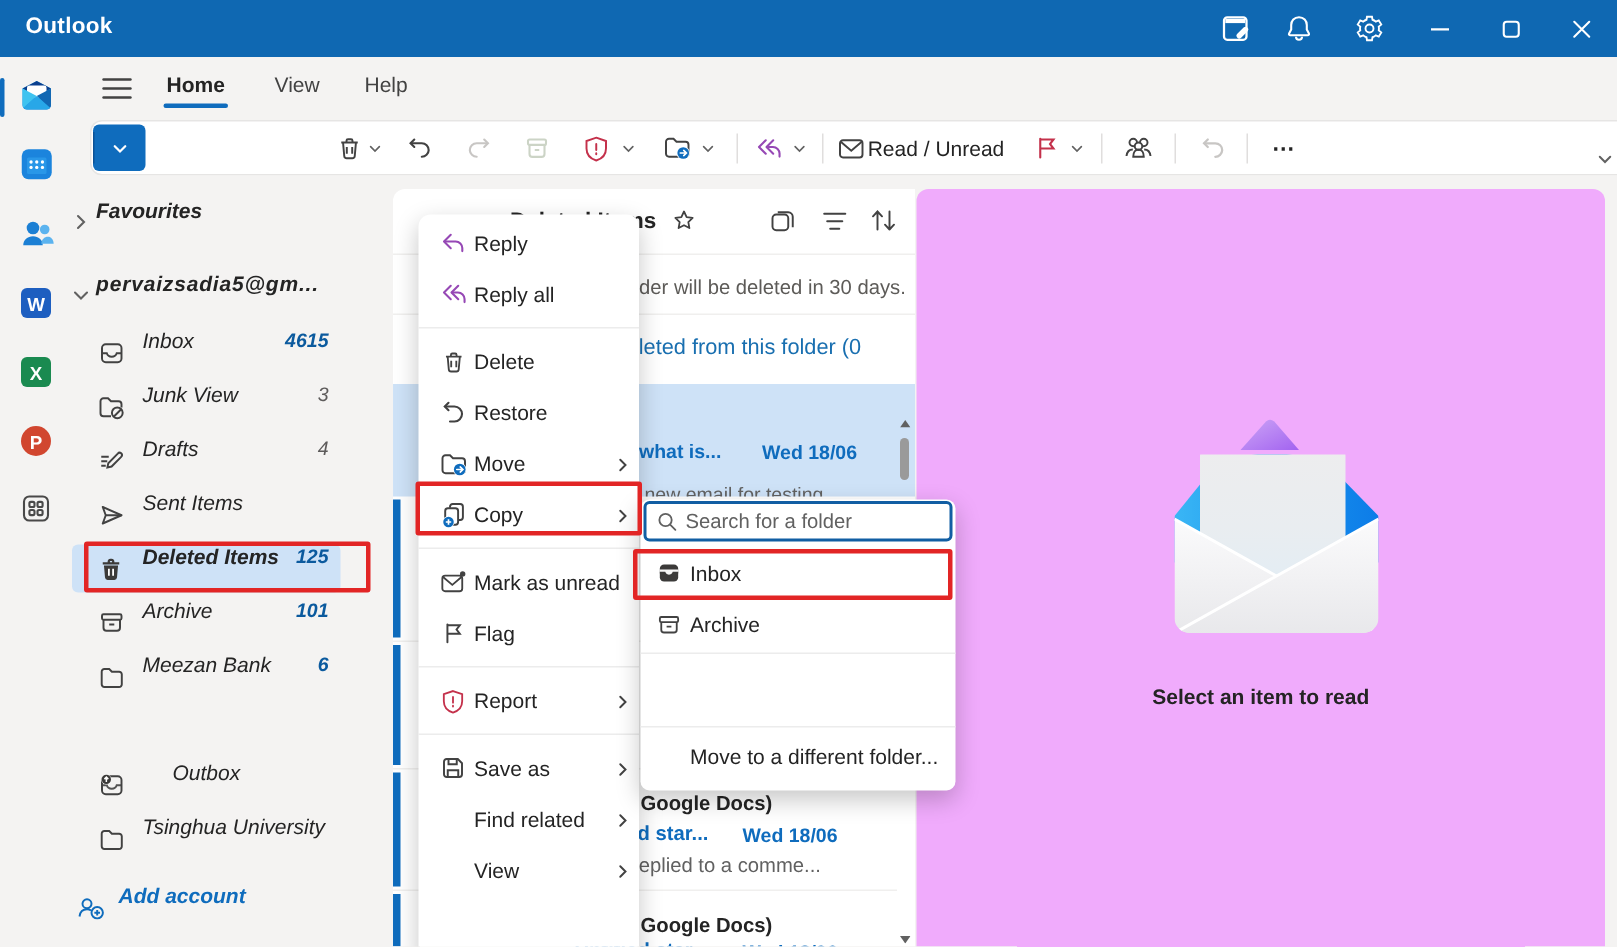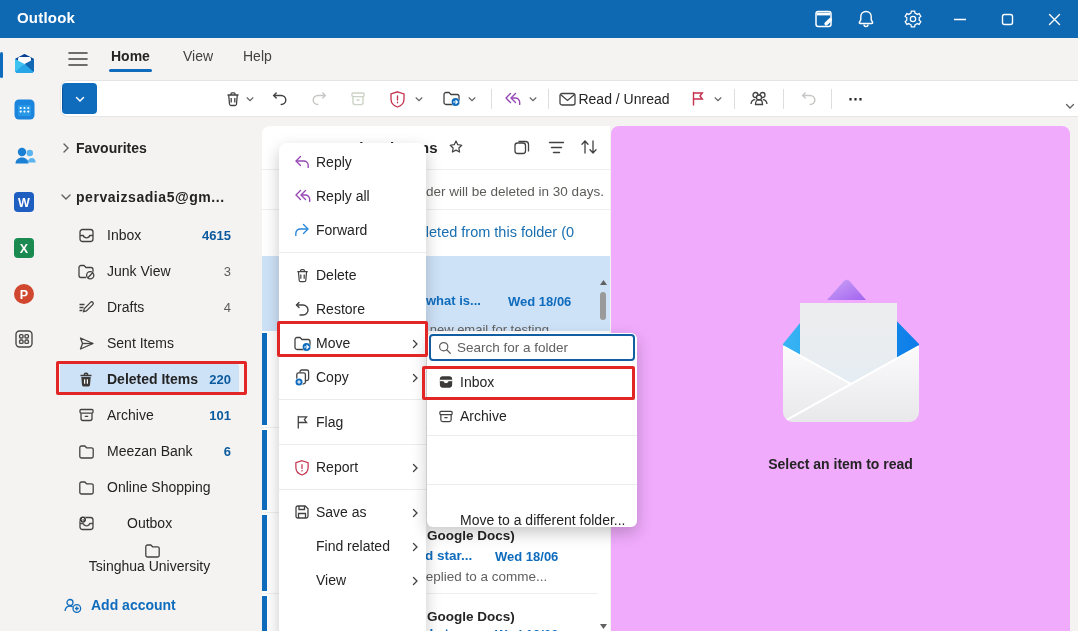--- a/index.html
+++ b/index.html
@@ -27,21 +27,21 @@
 #tab-help{left:195px;}
 
 #toolbar{position:absolute;left:60px;top:80px;width:1018px;height:37px;background:#fff;border:1px solid #e6e5e4;border-radius:8px 0 0 8px;border-right:none;}
 .ti{position:absolute;top:0;height:35px;display:flex;align-items:center;justify-content:center;white-space:nowrap;}
 #newemail{position:absolute;left:1px;top:2px;display:flex;height:31px;border-radius:4px;overflow:hidden;background:#0f6cbd;color:#fff;align-items:stretch;}
 #newemail .main{display:flex;align-items:center;gap:8px;padding:0 12px;font-size:14px;font-weight:bold;}
 #newemail .sep{width:1px;background:#0a5196;margin:5px 0;}
 #newemail .dd{display:flex;align-items:center;padding:0 11px;}
 
 #sidebar{position:absolute;left:48px;top:118px;width:214px;height:513px;font-size:14px;color:#242424;}
-.srow{position:absolute;left:12px;width:179px;height:32px;display:flex;align-items:center;}
+.srow{position:absolute;left:0;width:179px;height:32px;display:flex;font-style:italic;}
 .srow.grp .icon{width:12px;margin-left:0;margin-right:4px;}
 .srow.fold .icon{margin-left:16px;margin-right:11px;}
 .srow.acct .icon{width:20px;margin-left:2px;margin-right:9px;}
 .srow .icon{width:20px;display:flex;justify-content:center;margin-right:10px;align-items:center;}
 .srow .cnt{margin-left:auto;font-size:13px;font-weight:bold;color:#0b5a9e;padding-right:8px;}
 .srow .cntg{margin-left:auto;font-size:13px;color:#5d5b5b;padding-right:8px;}
 
 #listpane{position:absolute;left:262px;top:126px;width:348px;height:505px;background:#fff;border-radius:8px 0 0 0;}
 #lheader{position:absolute;left:0;top:0;width:348px;height:44px;border-bottom:1px solid #f0efee;}
 #lh-title{position:absolute;left:78px;top:13px;font-size:15px;font-weight:bold;color:#242424;}
@@ -399,62 +399,54 @@
   </div>
   <div class="srow fold" style="top:245px;background:#cee2f7;border-radius:4px;font-weight:bold;">
     <span class="icon">
         <svg width="16" height="17" viewBox="0 0 16 17">
           <path d="M2.5 4.5h11M6.5 4.2V3.3a1.1 1.1 0 0 1 1.1-1.1h.8a1.1 1.1 0 0 1 1.1 1.1v.9" fill="none" stroke="#3b3a39" stroke-width="1.5"></path>
           <path d="M3.3 6h9.4l-.7 8a1.8 1.8 0 0 1-1.8 1.6H5.8A1.8 1.8 0 0 1 4 14z" fill="#3b3a39"></path>
           <path d="M6.6 8.2v4.6M9.4 8.2v4.6" stroke="#fff" stroke-width="1.2"></path>
         </svg>
       </span>
     <span>Deleted Items</span>
-      <span class="cnt">220</span>
+      <span class="cnt">125</span>
   </div>
   <div class="srow fold" style="top:281px;">
     <span class="icon">
         <svg width="17" height="16" viewBox="0 0 17 16" fill="none" stroke="#424242" stroke-width="1.3">
           <rect x="2" y="2.5" width="13" height="3.6" rx="1"></rect>
           <path d="M3 6.3v5.2a2 2 0 0 0 2 2h7a2 2 0 0 0 2-2V6.3M6.8 9.3h3.4"></path>
         </svg>
       </span>
     <span>Archive</span>
       <span class="cnt">101</span>
   </div>
   <div class="srow fold" style="top:317px;">
     <span class="icon">
         <svg width="17" height="15" viewBox="0 0 17 15" fill="none" stroke="#424242" stroke-width="1.3">
           <path d="M1.8 3.8a1.8 1.8 0 0 1 1.8-1.8h3.2l1.8 1.8h4.8a1.8 1.8 0 0 1 1.8 1.8v6.6a1.8 1.8 0 0 1-1.8 1.8H3.6a1.8 1.8 0 0 1-1.8-1.8z"></path>
         </svg>
       </span>
     <span>Meezan Bank</span>
       <span class="cnt">6</span>
-  </div>
-  <div class="srow fold" style="top:353px;">
-    <span class="icon">
-        <svg width="17" height="15" viewBox="0 0 17 15" fill="none" stroke="#424242" stroke-width="1.3">
-          <path d="M1.8 3.8a1.8 1.8 0 0 1 1.8-1.8h3.2l1.8 1.8h4.8a1.8 1.8 0 0 1 1.8 1.8v6.6a1.8 1.8 0 0 1-1.8 1.8H3.6a1.8 1.8 0 0 1-1.8-1.8z"></path>
-        </svg>
-      </span>
-    <span>Online Shopping</span>
   </div>
   <div class="srow fold" style="top:389px;gap:20px;">
     <span class="icon">
         <svg width="17" height="17" viewBox="0 0 17 17" fill="none" stroke="#424242" stroke-width="1.3">
           <rect x="2" y="2.5" width="13" height="12" rx="2.5"></rect>
           <path d="M2 8.5h3.2c.4 1.4 1.6 2.3 3.3 2.3s2.9-.9 3.3-2.3H15" opacity=".9"></path>
           <circle cx="4.9" cy="4.6" r="3.4" fill="#f4f3f2" stroke="none"></circle>
           <circle cx="4.9" cy="4.6" r="3.1" fill="#3b3a39" stroke="none"></circle>
           <path d="M4.9 6.3V3.2M3.6 4.4l1.3-1.3 1.3 1.3" stroke="#fff" stroke-width="1" fill="none"></path>
         </svg>
       </span>
     <span>Outbox</span>
   </div>
-  <div class="srow fold" style="top:425px;flex-direction:column;">
+  <div class="srow fold" style="top:425px;">
     <span class="icon">
         <svg width="17" height="15" viewBox="0 0 17 15" fill="none" stroke="#424242" stroke-width="1.3">
           <path d="M1.8 3.8a1.8 1.8 0 0 1 1.8-1.8h3.2l1.8 1.8h4.8a1.8 1.8 0 0 1 1.8 1.8v6.6a1.8 1.8 0 0 1-1.8 1.8H3.6a1.8 1.8 0 0 1-1.8-1.8z"></path>
         </svg>
       </span>
     <span>Tsinghua University</span>
   </div>
   <div class="srow acct" style="top:471px;color:#0f6cbd;font-weight:bold;">
     <span class="icon">
         <svg width="19" height="16" viewBox="0 0 19 16" fill="none" stroke="#0f6cbd" stroke-width="1.3">
@@ -571,26 +563,20 @@
           <path d="M3.5 7h7.3a4.4 4.4 0 0 1 4.4 4.4v2"></path>
         </svg>
       </span>Reply</div>
   <div class="mrow"><span class="mi">
         <svg width="20" height="16" viewBox="0 0 20 16" fill="none" stroke="#9648b5" stroke-width="1.4" stroke-linecap="round" stroke-linejoin="round">
           <path d="M8.5 2.5L4 7l4.5 4.5"></path>
           <path d="M13.5 2.5L9 7l4.5 4.5"></path>
           <path d="M9.5 7h3.8a4.4 4.4 0 0 1 4.4 4.4v2"></path>
         </svg>
       </span>Reply all</div>
-  <div class="mrow"><span class="mi">
-        <svg width="18" height="16" viewBox="0 0 18 16" fill="none" stroke="#2b88d8" stroke-width="1.4" stroke-linecap="round" stroke-linejoin="round">
-          <path d="M10.5 2.5L15 7l-4.5 4.5"></path>
-          <path d="M14.5 7H7.2a4.4 4.4 0 0 0-4.4 4.4v2"></path>
-        </svg>
-      </span>Forward</div>
   <div class="msep"></div>
   <div class="mrow"><span class="mi">
         <svg width="17" height="17" viewBox="0 0 18 18" fill="none" stroke="#424242" stroke-width="1.3">
           <path d="M3.5 5h11M7 5V3.8a1 1 0 0 1 1-1h2a1 1 0 0 1 1 1V5M4.7 5l.8 9a1.6 1.6 0 0 0 1.6 1.5h3.8a1.6 1.6 0 0 0 1.6-1.5l.8-9"></path>
           <path d="M7.2 8v4.5M10.8 8v4.5"></path>
         </svg>
       </span>Delete</div>
   <div class="mrow"><span class="mi">
         <svg width="16" height="16" viewBox="0 0 16 16" fill="none" stroke="#424242" stroke-width="1.4" stroke-linecap="round">
           <path d="M5 1.5L2.5 4 5 6.5"></path>
@@ -612,20 +598,27 @@
           <path d="M6 4.5V3.8A1.8 1.8 0 0 1 7.8 2h5A1.8 1.8 0 0 1 14.6 3.8v7a1.8 1.8 0 0 1-1.8 1.8h-.8" stroke="#424242" stroke-width="1.3"></path>
           <rect x="2.8" y="4.8" width="8.6" height="11" rx="1.8" stroke="#424242" stroke-width="1.3"></rect>
           <circle cx="5" cy="14" r="4" fill="#fff"></circle>
           <circle cx="5" cy="14" r="3.5" fill="#0f6cbd"></circle>
           <path d="M5 12.2v3.6M3.2 14h3.6" stroke="#fff" stroke-width="1.1"></path>
         </svg>
       </span>Copy<span class="arr"><svg width="12" height="12" viewBox="0 0 12 12" fill="none" stroke="#424242" stroke-width="1.3" stroke-linecap="round">
           <path d="M4.5 2.5L8 6l-3.5 3.5"></path>
         </svg></span></div>
   <div class="msep"></div>
+  <div class="mrow"><span class="mi">
+        <svg width="18" height="16" viewBox="0 0 19 16" fill="none" stroke="#424242" stroke-width="1.3">
+          <rect x="2" y="3.5" width="14" height="11" rx="2"></rect>
+          <path d="M2.5 4.5l6.5 5.5 6.5-5.5"></path>
+          <circle cx="16.3" cy="2.3" r="1.9" fill="#424242" stroke="none"></circle>
+        </svg>
+      </span>Mark as unread</div>
   <div class="mrow"><span class="mi">
         <svg width="15" height="16" viewBox="0 0 16 17" fill="none" stroke="#424242" stroke-width="1.4">
           <path d="M3.5 2.5v12.5" stroke-linecap="round"></path>
           <path d="M3.5 3h8.8l-2.3 3 2.3 3H3.5"></path>
         </svg>
       </span>Flag</div>
   <div class="msep"></div>
   <div class="mrow"><span class="mi">
         <svg width="16" height="17" viewBox="0 0 17 18" fill="none" stroke="#c4314b" stroke-width="1.3">
           <path d="M8.5 1.8L15 4v5c0 4.2-2.9 6.9-6.5 8C4.9 15.9 2 13.2 2 9V4z"></path>
@@ -669,18 +662,18 @@
       </span>Inbox</div>
   <div class="smrow" style="top:66px;">
     <span class="mi">
         <svg width="16" height="15" viewBox="0 0 17 16" fill="none" stroke="#424242" stroke-width="1.3">
           <rect x="2" y="2.5" width="13" height="3.6" rx="1"></rect>
           <path d="M3 6.3v5.2a2 2 0 0 0 2 2h7a2 2 0 0 0 2-2V6.3M6.8 9.3h3.4"></path>
         </svg>
       </span>Archive</div>
   <div class="smsep" style="top:102px;"></div>
   <div class="smsep" style="top:151px;"></div>
-  <div class="smrow" style="top:170px;padding-left:33px;">Move to a different folder...</div>
+  <div class="smrow" style="top:154px;padding-left:33px;">Move to a different folder...</div>
 </div>
 
 <div class="redbox" id="red-deleted"></div>
 <div class="redbox" id="red-move"></div>
 <div class="redbox" id="red-inbox"></div>
 
 </body></html>

